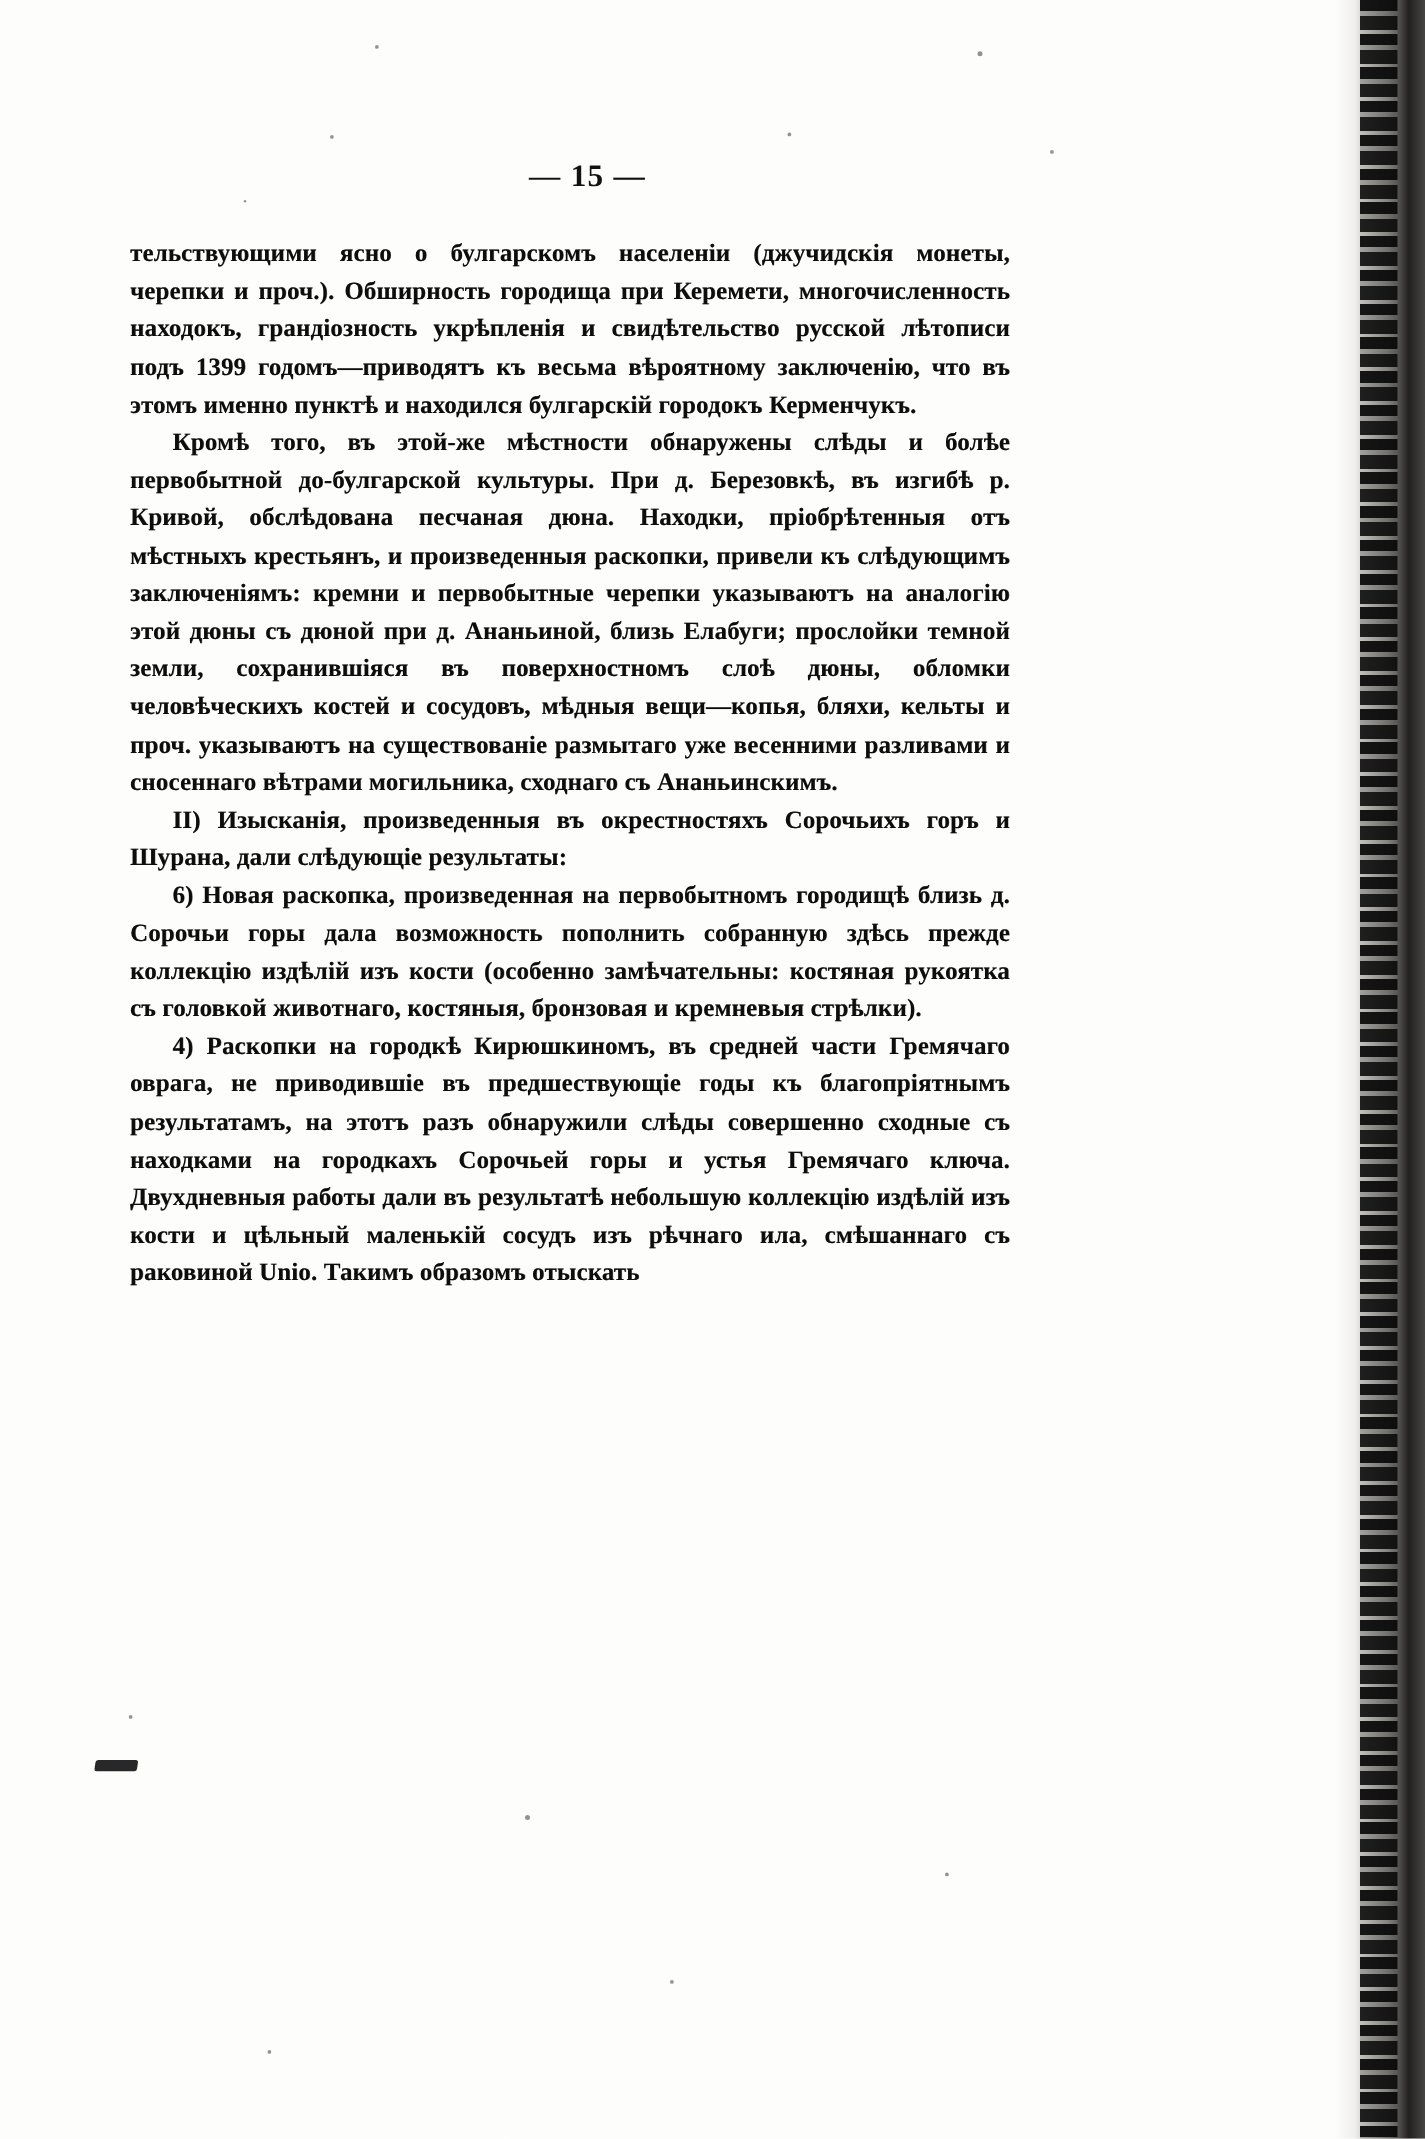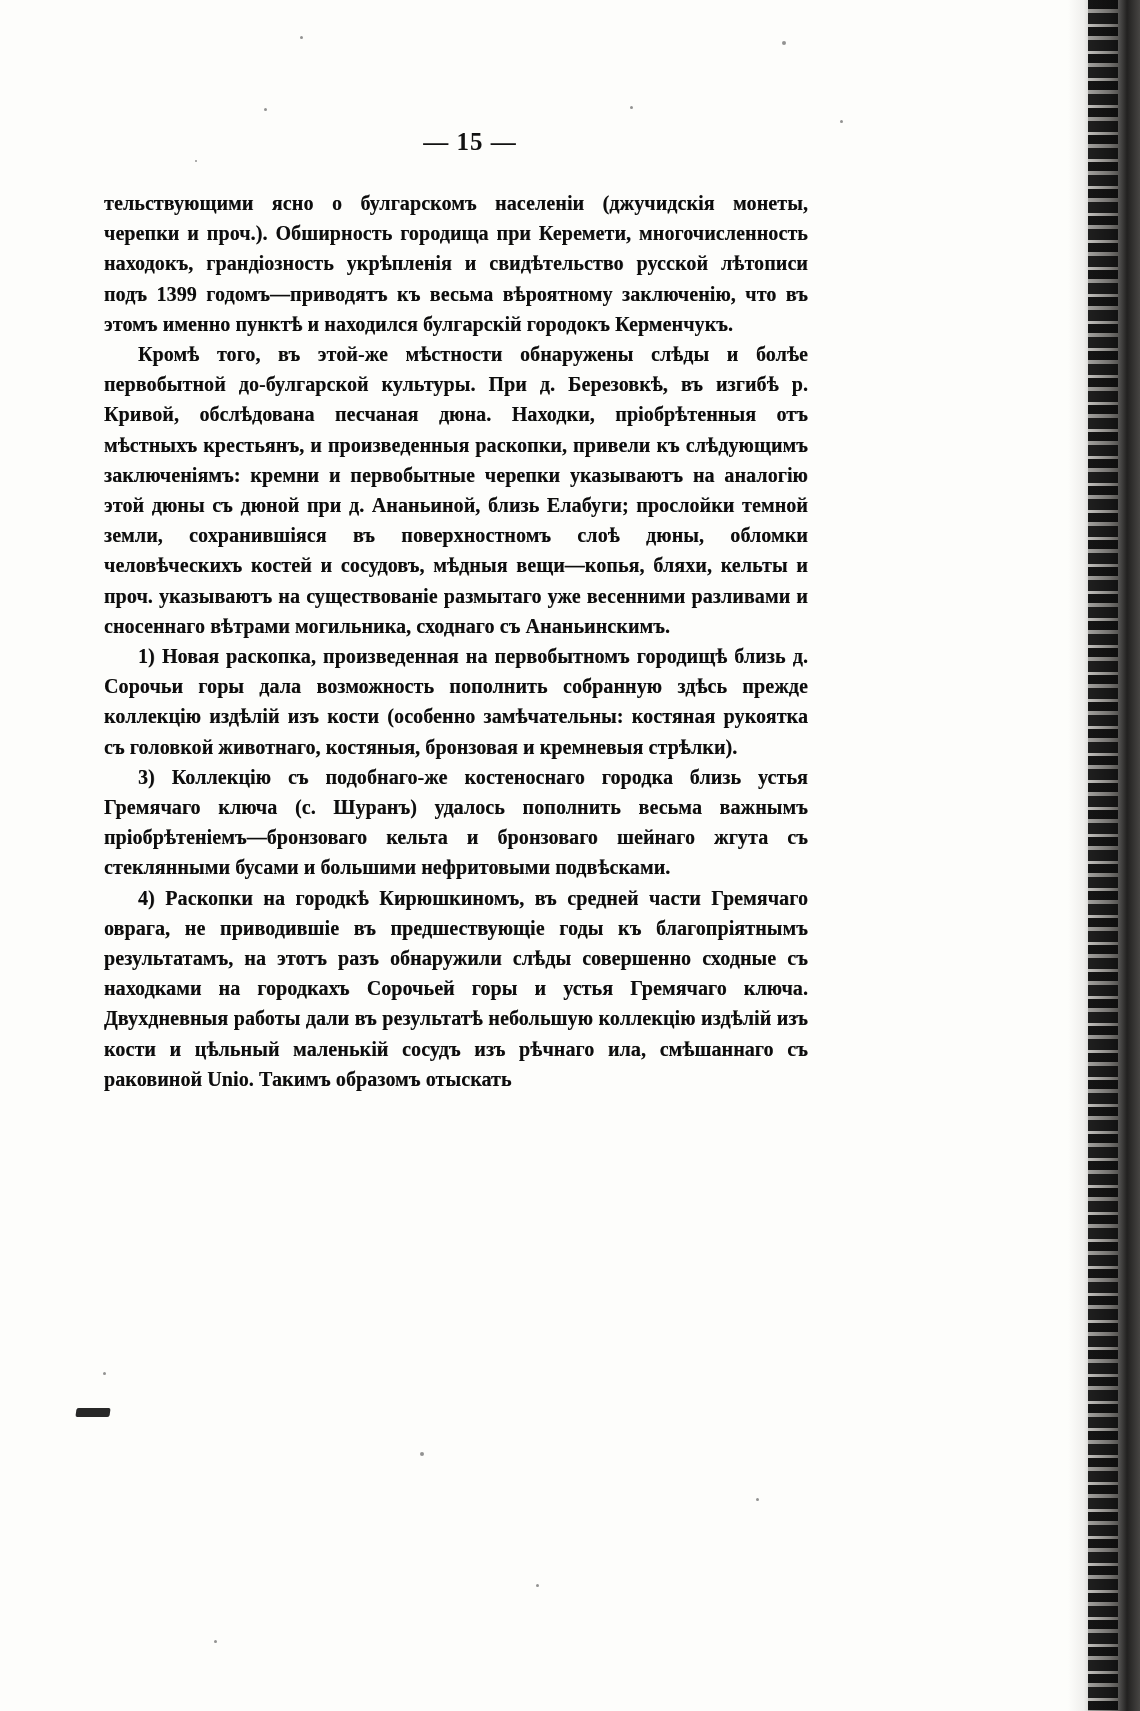--- a/index.html
+++ b/index.html
@@ -132,22 +132,22 @@
 
 <div class="scan-page">
 
   <div class="page-inner">
 
     <div class="folio">— 15 —</div>
 
     <div class="text-block">
       <p class="para first">тельствующими ясно о булгарскомъ населеніи (джучидскія монеты, черепки и проч.). Обширность городища при Керемети, многочисленность находокъ, грандіозность укрѣпленія и свидѣтельство русской лѣтописи подъ 1399 годомъ—приводятъ къ весьма вѣроятному заключенію, что въ этомъ именно пунктѣ и находился булгарскій городокъ Керменчукъ.</p>
       <p class="para">Кромѣ того, въ этой-же мѣстности обнаружены слѣды и болѣе первобытной до-булгарской культуры. При д. Березовкѣ, въ изгибѣ р. Кривой, обслѣдована песчаная дюна. Находки, пріобрѣтенныя отъ мѣстныхъ крестьянъ, и произведенныя раскопки, привели къ слѣдующимъ заключеніямъ: кремни и первобытные черепки указываютъ на аналогію этой дюны съ дюной при д. Ананьиной, близь Елабуги; прослойки темной земли, сохранившіяся въ поверхностномъ слоѣ дюны, обломки человѣческихъ костей и сосудовъ, мѣдныя вещи—копья, бляхи, кельты и проч. указываютъ на существованіе размытаго уже весенними разливами и сносеннаго вѣтрами могильника, сходнаго съ Ананьинскимъ.</p>
-      <p class="para">1) Новая раскопка, произведенная на первобытномъ городищѣ близь д. Сорочьи горы дала возможность пополнить собранную здѣсь прежде коллекцію издѣлій изъ кости (особенно замѣчательны: костяная рукоятка съ головкой животнаго, костяныя, бронзовая и кремневыя стрѣлки).</p>
-      <p class="para">3) Коллекцію съ подобнаго-же костеноснаго городка близь устья Гремячаго ключа (с. Шуранъ) удалось пополнить весьма важнымъ пріобрѣтеніемъ—бронзоваго кельта и бронзоваго шейнаго жгута съ стеклянными бусами и большими нефритовыми подвѣсками.</p>
+      <p class="para">II) Изысканія, произведенныя въ окрестностяхъ Сорочьихъ горъ и Шурана, дали слѣдующіе результаты:</p>
+      <p class="para">6) Новая раскопка, произведенная на первобытномъ городищѣ близь д. Сорочьи горы дала возможность пополнить собранную здѣсь прежде коллекцію издѣлій изъ кости (особенно замѣчательны: костяная рукоятка съ головкой животнаго, костяныя, бронзовая и кремневыя стрѣлки).</p>
       <p class="para">4) Раскопки на городкѣ Кирюшкиномъ, въ средней части Гремячаго оврага, не приводившіе въ предшествующіе годы къ благопріятнымъ результатамъ, на этотъ разъ обнаружили слѣды совершенно сходные съ находками на городкахъ Сорочьей горы и устья Гремячаго ключа. Двухдневныя работы дали въ результатѣ небольшую коллекцію издѣлій изъ кости и цѣльный маленькій сосудъ изъ рѣчнаго ила, смѣшаннаго съ раковиной Unio. Такимъ образомъ отыскать</p>
     </div>
 
     <div class="bottom-mark"></div>
 
     <div class="speck" style="left:300px; top:36px; width:3px; height:3px;"></div>
     <div class="speck" style="left:782px; top:41px; width:4px; height:4px;"></div>
     <div class="speck" style="left:264px; top:108px; width:3px; height:3px;"></div>
     <div class="speck" style="left:630px; top:106px; width:3px; height:3px;"></div>
     <div class="speck" style="left:840px; top:120px; width:3px; height:3px;"></div>

